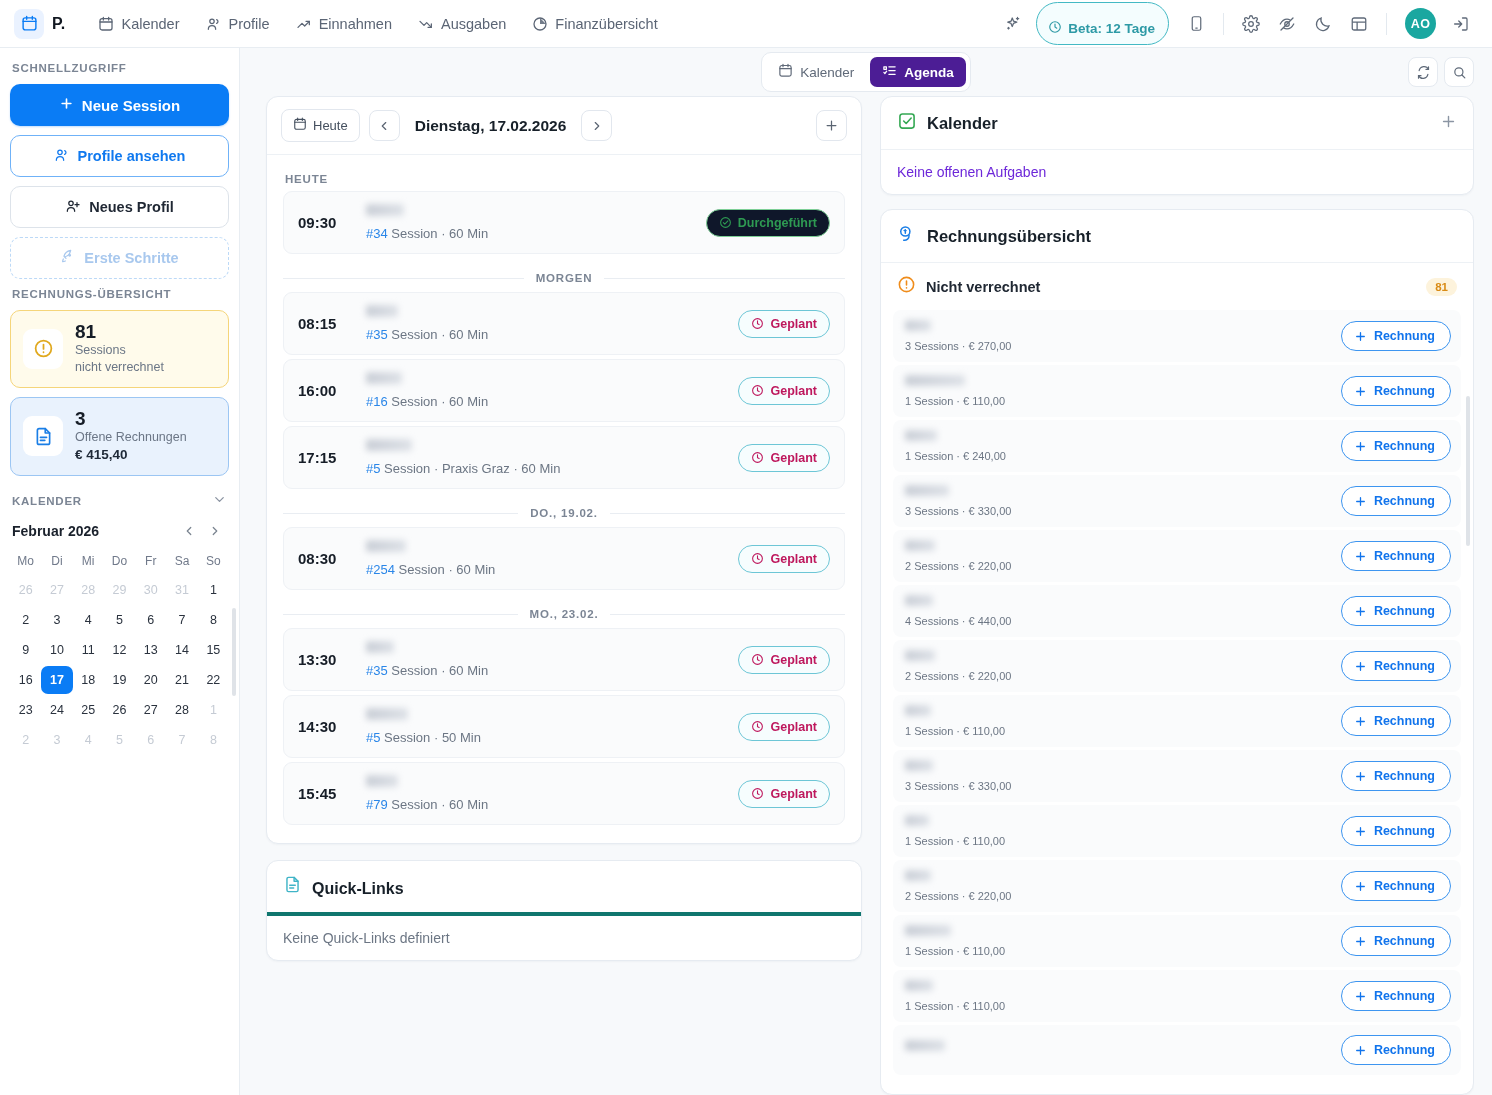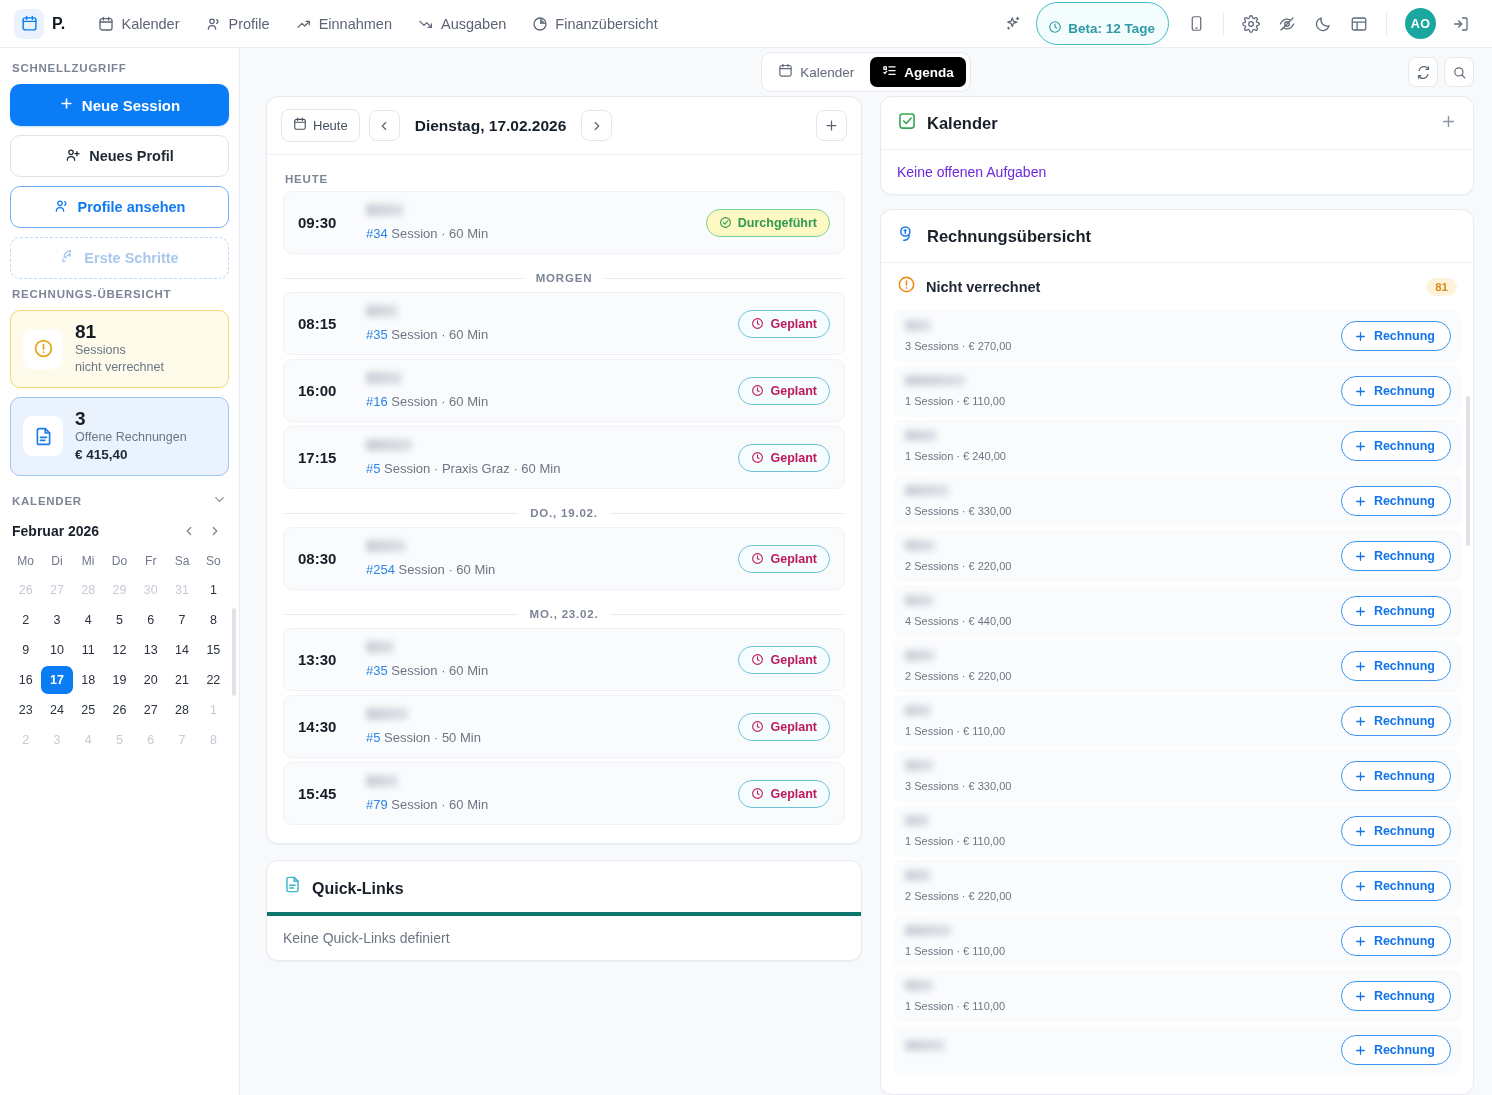--- a/index.html
+++ b/index.html
@@ -167,21 +167,21 @@
   .viewtoggle {
     display: flex; align-items: center; gap: 4px;
     background: #fff; border: 1px solid #e5eaf0; border-radius: 10px;
     padding: 4px;
   }
   .vt {
     display: flex; align-items: center; gap: 7px;
     padding: 6px 12px; border-radius: 7px; font-size: 13.5px;
     color: #606a79; cursor: pointer;
   }
-  .vt.active { background: #000000; color: #fff; font-weight: bold; }
+  .vt.active { background: #4c1d95; color: #fff; font-weight: bold; }
   .content-top-right { position: absolute; right: 18px; display: flex; gap: 6px; }
   .sq-btn {
     width: 30px; height: 30px; border-radius: 8px; background: #fff;
     border: 1px solid #e5eaf0; display: flex; align-items: center; justify-content: center;
     color: #5f6a79; cursor: pointer;
   }
 
   .cols { flex: 1; display: flex; gap: 18px; padding: 0 18px 0 26px; overflow: hidden; }
   .col-left { width: 596px; flex: 0 0 596px; display: flex; flex-direction: column; gap: 16px; }
   .col-right { flex: 1; display: flex; flex-direction: column; gap: 14px; }
@@ -231,21 +231,21 @@
     background: linear-gradient(90deg,#c9ced6,#dde1e7);
     filter: blur(3px); margin-bottom: 6px;
   }
   .evt-meta { font-size: 13px; color: #6c7684; }
   .evt-meta .id { color: #2a86e8; }
   .badge {
     display: inline-flex; align-items: center; gap: 6px;
     border-radius: 999px; padding: 6px 12px; font-size: 12.5px; font-weight: bold;
     white-space: nowrap;
   }
-  .badge.done { border: 1px solid #7dcf96; color: #2e9a52; background: #fef9c3; }
+  .badge.done { border: 1px solid #7dcf96; color: #2e9a52; background: #0f172a; }
   .badge.plan { border: 1px solid #6dc6d6; color: #be185d; background: #f6fdfe; }
 
   .ql-head {
     display: flex; align-items: flex-end; gap: 10px;
     padding: 14px 16px; border-bottom: 4px solid #0f766e;
   }
   .ql-title { font-size: 16px; font-weight: bold; color: #172029; }
   .ql-body { padding: 14px 16px; font-size: 14px; color: #6c7684; }
 
   
@@ -416,36 +416,36 @@
   <aside class="sidebar">
     <div class="sb-sectiontitle">SCHNELLZUGRIFF</div>
 
     <button class="btn-primary">
       <span><svg width="15" height="15" viewBox="0 0 24 24" fill="none" stroke="currentColor" stroke-width="2.6" stroke-linecap="round">
             <path d="M12 5v14M5 12h14"></path>
           </svg></span>
       <span>Neue Session</span>
     </button>
 
+    <button class="btn-outline blue">
+      <span><svg width="16" height="16" viewBox="0 0 24 24" fill="none" stroke="currentColor" stroke-width="1.9" stroke-linecap="round">
+            <circle cx="9" cy="8" r="3.3"></circle>
+            <path d="M3.5 20c0-3.3 2.5-5.5 5.5-5.5s5.5 2.2 5.5 5.5"></path>
+            <path d="M16 5.5a3 3 0 0 1 0 5.6"></path>
+          </svg></span>
+      <span>Profile ansehen</span>
+    </button>
+
     <button class="btn-outline">
       <span><svg width="16" height="16" viewBox="0 0 24 24" fill="none" stroke="currentColor" stroke-width="1.9" stroke-linecap="round">
             <circle cx="9" cy="8" r="3.3"></circle>
             <path d="M3.5 20c0-3.3 2.5-5.5 5.5-5.5s5.5 2.2 5.5 5.5"></path>
             <path d="M18 7v6M15 10h6"></path>
           </svg></span>
       <span>Neues Profil</span>
-    </button>
-
-    <button class="btn-outline blue">
-      <span><svg width="16" height="16" viewBox="0 0 24 24" fill="none" stroke="currentColor" stroke-width="1.9" stroke-linecap="round">
-            <circle cx="9" cy="8" r="3.3"></circle>
-            <path d="M3.5 20c0-3.3 2.5-5.5 5.5-5.5s5.5 2.2 5.5 5.5"></path>
-            <path d="M16 5.5a3 3 0 0 1 0 5.6"></path>
-          </svg></span>
-      <span>Profile ansehen</span>
     </button>
 
     <button class="btn-dashed">
       <span><svg width="16" height="16" viewBox="0 0 24 24" fill="none" stroke="currentColor" stroke-width="1.9" stroke-linecap="round" stroke-linejoin="round">
             <path d="M5 15c-1 2-1 4-1 4s2 0 4-1"></path>
             <path d="M9 14l-3-3c1-5 5-8 10-9 -1 5-4 9-9 10z"></path>
             <circle cx="14.5" cy="9.5" r="1.2"></circle>
           </svg></span>
       <span>Erste Schritte</span>
     </button>

